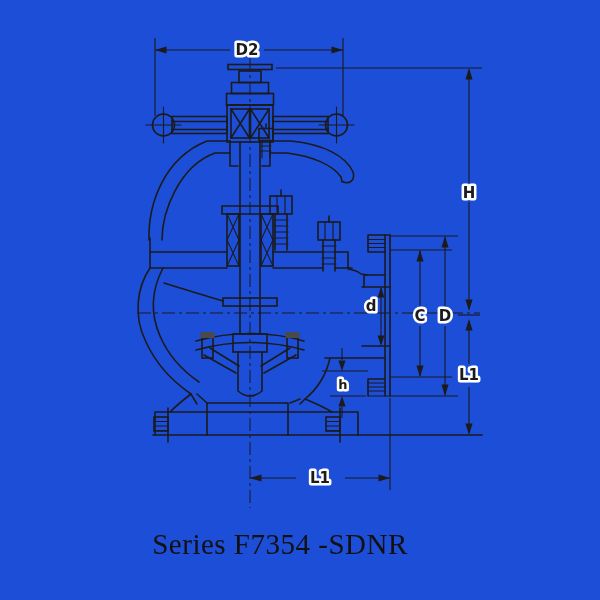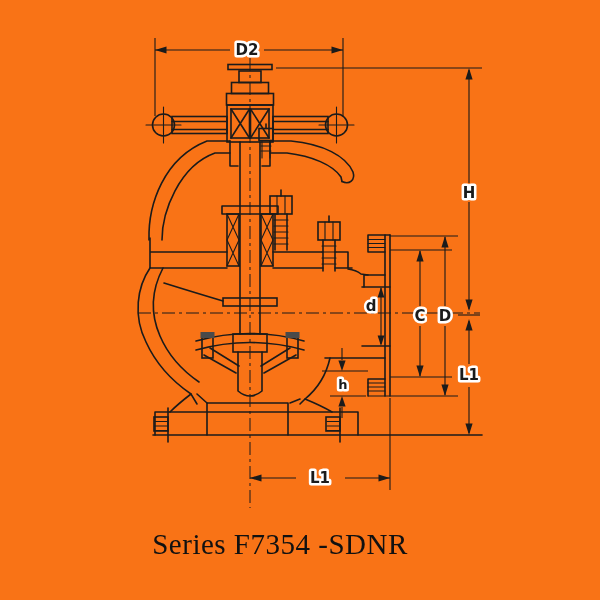--- a/index.html
+++ b/index.html
@@ -1,17 +1,17 @@
 <!DOCTYPE html>
 <html><head>
 <meta charset="utf-8">
 <style>
   html,body{margin:0;padding:0;background:#ffffff;}
   .canvas{
-    position:relative;width:600px;height:600px;background:#f97316;overflow:hidden;
+    position:relative;width:600px;height:600px;background:#1d4ed8;overflow:hidden;
     font-family:"Liberation Sans", sans-serif;
   }
   svg{display:block;}
   .dim-label{
     font-family:"DejaVu Sans","Liberation Sans",sans-serif;
     font-size:15px;font-weight:bold;fill:#1b1b1b;
     paint-order:stroke;stroke:#ffffff;stroke-width:5px;stroke-linejoin:round;
     text-anchor:middle;
   }
   .caption{

